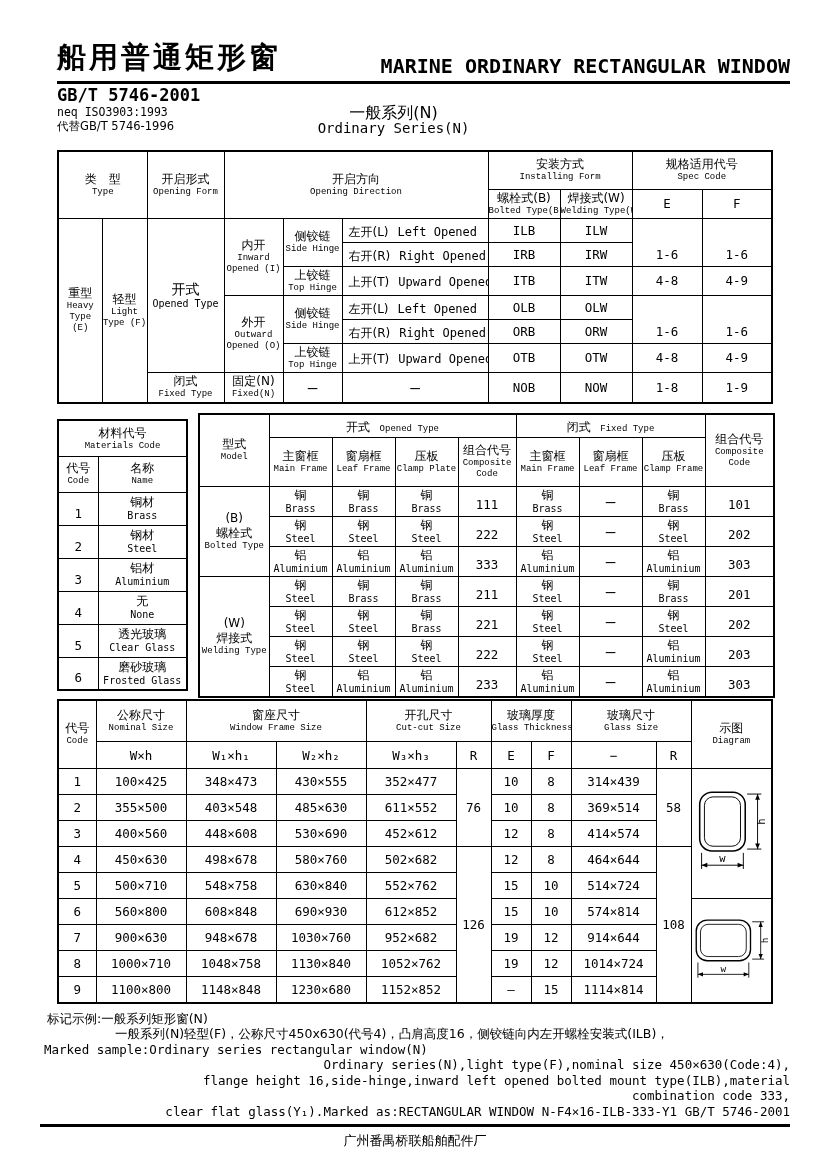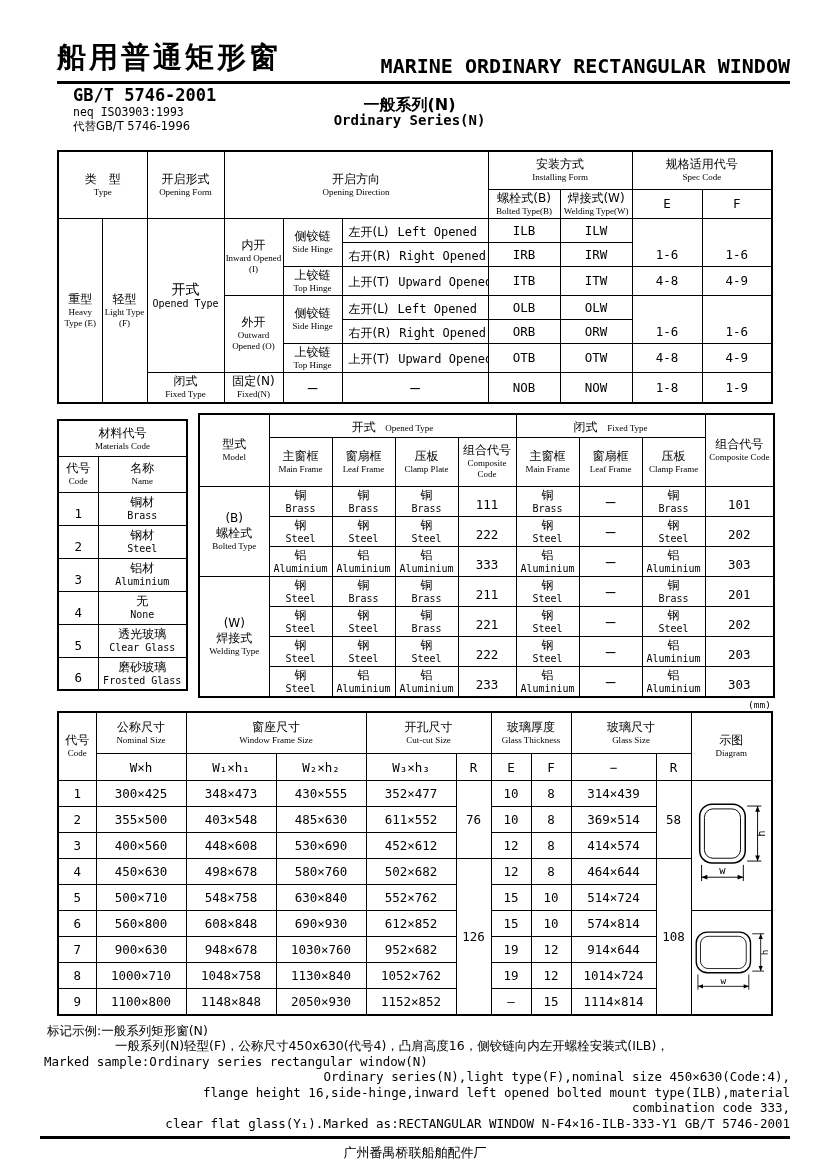--- a/index.html
+++ b/index.html
@@ -2,34 +2,34 @@
 <html><head>
 <meta charset="utf-8">
 <style>
   html,body{margin:0;padding:0;background:#fff;color:#000;}
   body{width:830px;height:1175px;font-family:"DejaVu Sans Mono","Liberation Mono",monospace;-webkit-font-smoothing:none;}
   .page{box-sizing:border-box;padding:38px 40px 0 57px;}
   
   .titlebar{display:flex;justify-content:space-between;align-items:flex-end;border-bottom:3px solid #000;padding-bottom:3px;width:733px;}
   .title-zh{font-size:29px;font-weight:bold;letter-spacing:3px;font-family:"DejaVu Sans","Liberation Sans",sans-serif;}
   .title-en{font-size:20px;font-weight:bold;letter-spacing:0;}
-  .subhead{position:relative;height:56px;margin-top:2px;width:733px;margin-left:16px;}
+  .subhead{position:relative;height:56px;margin-top:2px;width:733px;}
   .std1{font-size:17px;font-weight:bold;line-height:19px;}
   .std2{font-size:11.5px;line-height:14px;}
   .std3{font-size:11.5px;line-height:14px;font-family:"DejaVu Sans","Liberation Sans",sans-serif;}
-  .series{position:absolute;left:0;right:60px;top:10px;text-align:center;font-weight:bold;}
+  .series{position:absolute;left:0;right:60px;top:18px;text-align:center;}
   .series-zh{font-size:16px;line-height:18px;font-family:"DejaVu Sans","Liberation Sans",sans-serif;}
   .series-en{font-size:14px;line-height:13px;}
   
   table{border-collapse:collapse;table-layout:fixed;}
   .t{border:2px solid #000;}
   .t th,.t td{border:1px solid #000;padding:1px 0;text-align:center;vertical-align:middle;font-weight:normal;overflow:hidden;}
   .z{font-size:12px;line-height:15px;font-family:"DejaVu Sans","Liberation Sans",sans-serif;}
   .zb{font-size:14px;line-height:17px;}
-  .e{font-size:9px;line-height:11px;white-space:nowrap;font-family:Liberation Serif, serif;}
+  .e{font-size:9px;line-height:11px;white-space:nowrap;font-family:Liberation Mono, monospace;}
   .ew{white-space:normal;}
   .e10{font-size:10px;line-height:12px;white-space:nowrap;}
   .codecell{font-size:12.5px;}
   .vb{vertical-align:bottom !important;padding-bottom:4px !important;}
   .dir{text-align:left !important;padding-left:6px !important;white-space:nowrap;}
   .es{font-size:12px;margin-left:9px;}
   .num{font-size:12.5px;}
   
   #t1{width:714px;margin-top:8px;}
   .mid{display:flex;align-items:center;margin-top:9px;}
@@ -519,21 +519,20 @@
         <td>
               <div class="z">铝</div>
               <div class="e10">Aluminium</div>
             </td>
         <td class="codecell vb">303</td>
       </tr>
     </tbody>
       </table>
   </div>
 
-  <div class="mm">(mm)</div>
 
   <table id="t3" class="t">
     <colgroup>
         <col style="width:38px">
         <col style="width:90px">
         <col style="width:90px">
         <col style="width:90px">
         <col style="width:90px">
         <col style="width:35px">
         <col style="width:40px">
@@ -579,21 +578,21 @@
       <th class="codecell">W₂×h₂</th>
       <th class="codecell">W₃×h₃</th>
       <th class="codecell">R</th>
       <th class="codecell">E</th>
       <th class="codecell">F</th>
       <th class="codecell">−</th>
       <th class="codecell">R</th>
     </tr>
     <tr class="r">
       <td class="num">1</td>
-      <td class="num">300×425</td>
+      <td class="num">100×425</td>
       <td class="num">348×473</td>
       <td class="num">430×555</td>
       <td class="num">352×477</td>
       <td class="num" rowspan="3">76</td>
       <td class="num">10</td>
       <td class="num">8</td>
       <td class="num">314×439</td>
       <td class="num" rowspan="3">58</td>
       <td rowspan="5">
         <svg width="74" height="90" viewBox="0 0 78 94">
@@ -701,21 +700,21 @@
       <td class="num">1130×840</td>
       <td class="num">1052×762</td>
       <td class="num">19</td>
       <td class="num">12</td>
       <td class="num">1014×724</td>
     </tr>
     <tr class="r">
       <td class="num">9</td>
       <td class="num">1100×800</td>
       <td class="num">1148×848</td>
-      <td class="num">2050×930</td>
+      <td class="num">1230×680</td>
       <td class="num">1152×852</td>
       <td class="num">—</td>
       <td class="num">15</td>
       <td class="num">1114×814</td>
     </tr>
   </tbody>
     </table>
 
   <div class="notes">
     <div class="nz">标记示例:一般系列矩形窗(N)</div>

